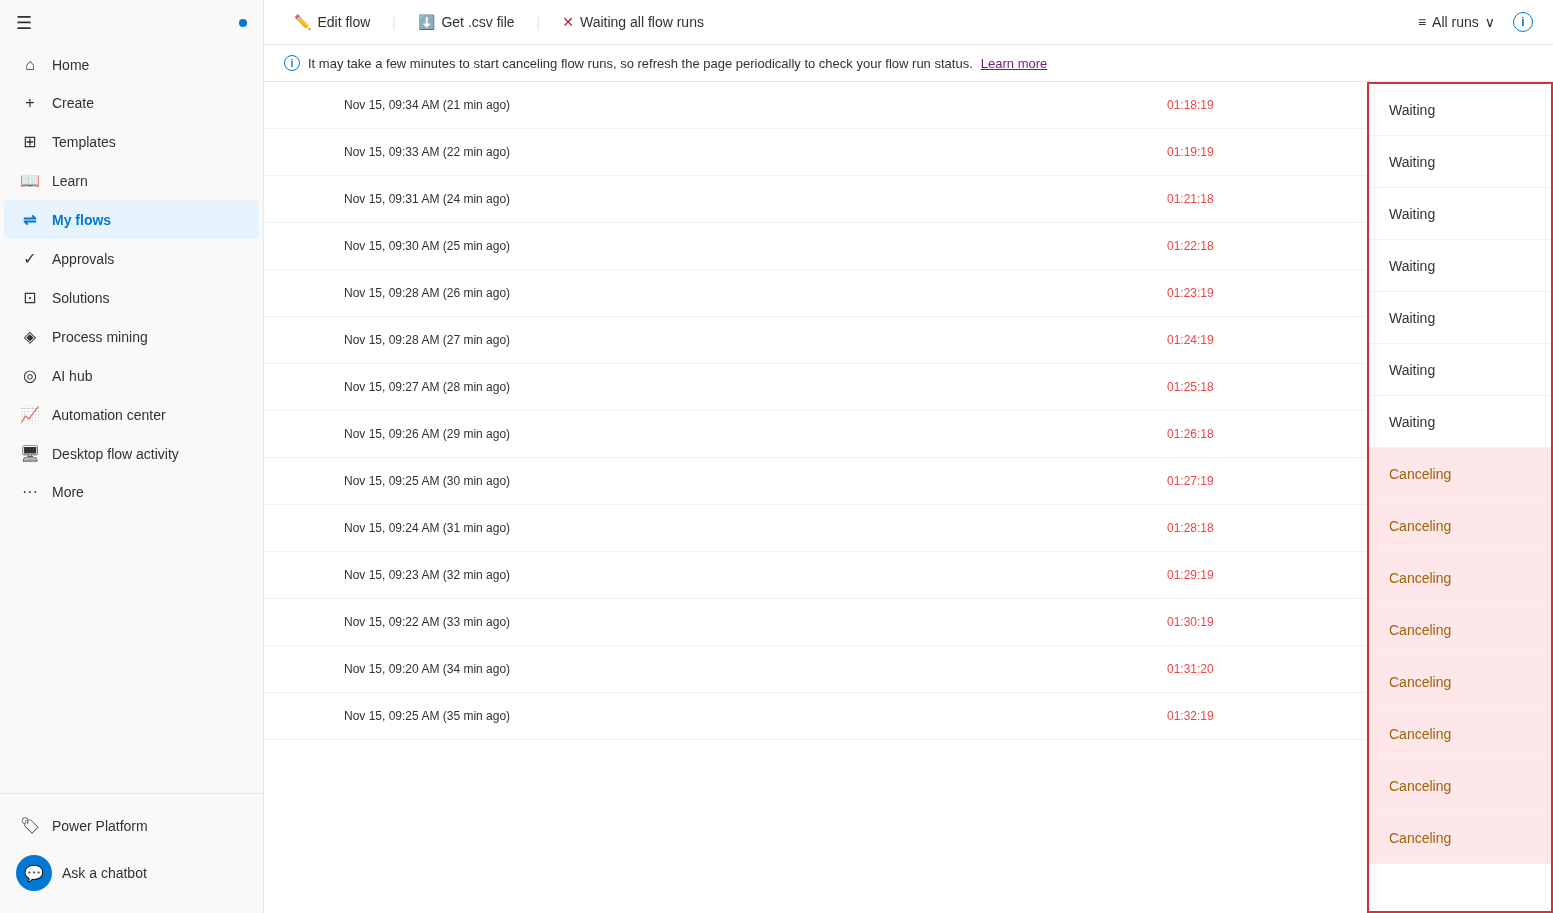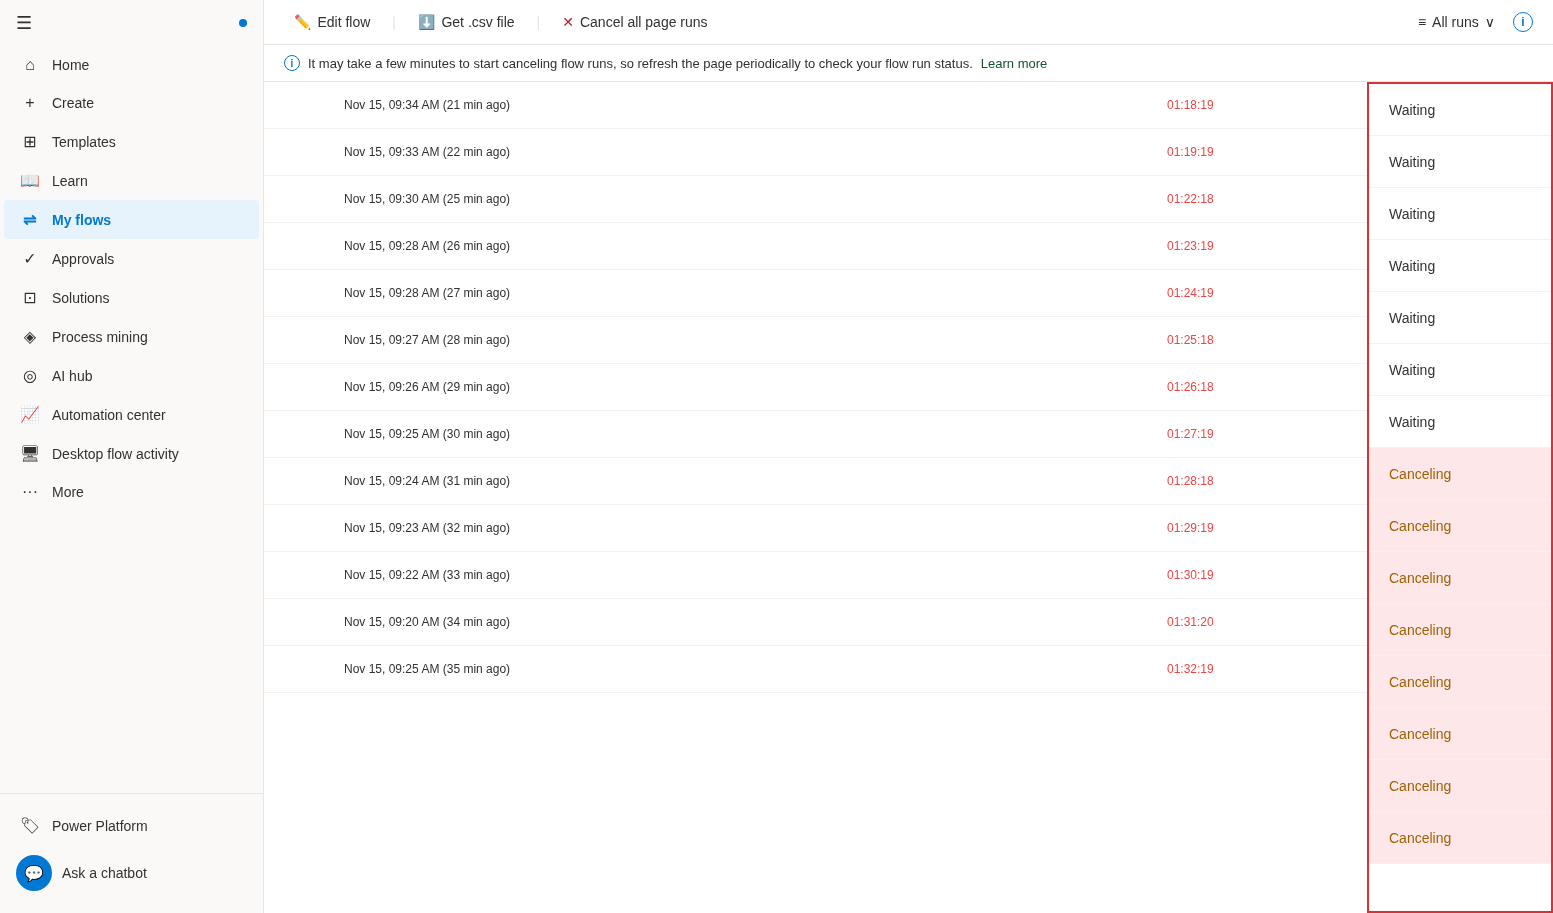--- a/index.html
+++ b/index.html
@@ -144,21 +144,21 @@
       border-radius: 50%;
       border: 1.5px solid #0078d4;
       color: #0078d4;
       display: flex;
       align-items: center;
       justify-content: center;
       font-size: 10px;
       font-weight: bold;
       flex-shrink: 0;
     }
-    .info-banner a { color: #14532d; cursor: pointer; }
+    .info-banner a { color: #701a75; text-decoration: underline; cursor: pointer; }
 
     
     .table-area {
       flex: 1;
       display: flex;
       overflow: hidden;
     }
 
     
     .runs-table {
@@ -287,21 +287,21 @@
       <span>Edit flow</span>
     </button>
     <span class="toolbar-divider">|</span>
     <button class="toolbar-btn">
       <span class="icon">⬇️</span>
       <span>Get .csv file</span>
     </button>
     <span class="toolbar-divider">|</span>
     <button class="toolbar-btn">
       <span class="icon icon-cancel" style="color:#a4262c;">✕</span>
-      <span>Cancel all page runs</span>
+      <span>Waiting all flow runs</span>
     </button>
     <div class="toolbar-right">
       <button class="all-runs-btn">
         <span>≡</span>
         <span>All runs</span>
         <span>∨</span>
       </button>
       <div class="info-icon">i</div>
     </div>
   </div>
@@ -316,20 +316,24 @@
     <div class="runs-table" id="runs-table-body">
         <div class="table-row">
       <div class="cell cell-start">Nov 15, 09:34 AM (21 min ago)</div>
       <div class="cell cell-duration">01:18:19</div>
     </div>
         <div class="table-row">
       <div class="cell cell-start">Nov 15, 09:33 AM (22 min ago)</div>
       <div class="cell cell-duration">01:19:19</div>
     </div>
         <div class="table-row">
+      <div class="cell cell-start">Nov 15, 09:31 AM (24 min ago)</div>
+      <div class="cell cell-duration">01:21:18</div>
+    </div>
+        <div class="table-row">
       <div class="cell cell-start">Nov 15, 09:30 AM (25 min ago)</div>
       <div class="cell cell-duration">01:22:18</div>
     </div>
         <div class="table-row">
       <div class="cell cell-start">Nov 15, 09:28 AM (26 min ago)</div>
       <div class="cell cell-duration">01:23:19</div>
     </div>
         <div class="table-row">
       <div class="cell cell-start">Nov 15, 09:28 AM (27 min ago)</div>
       <div class="cell cell-duration">01:24:19</div>

